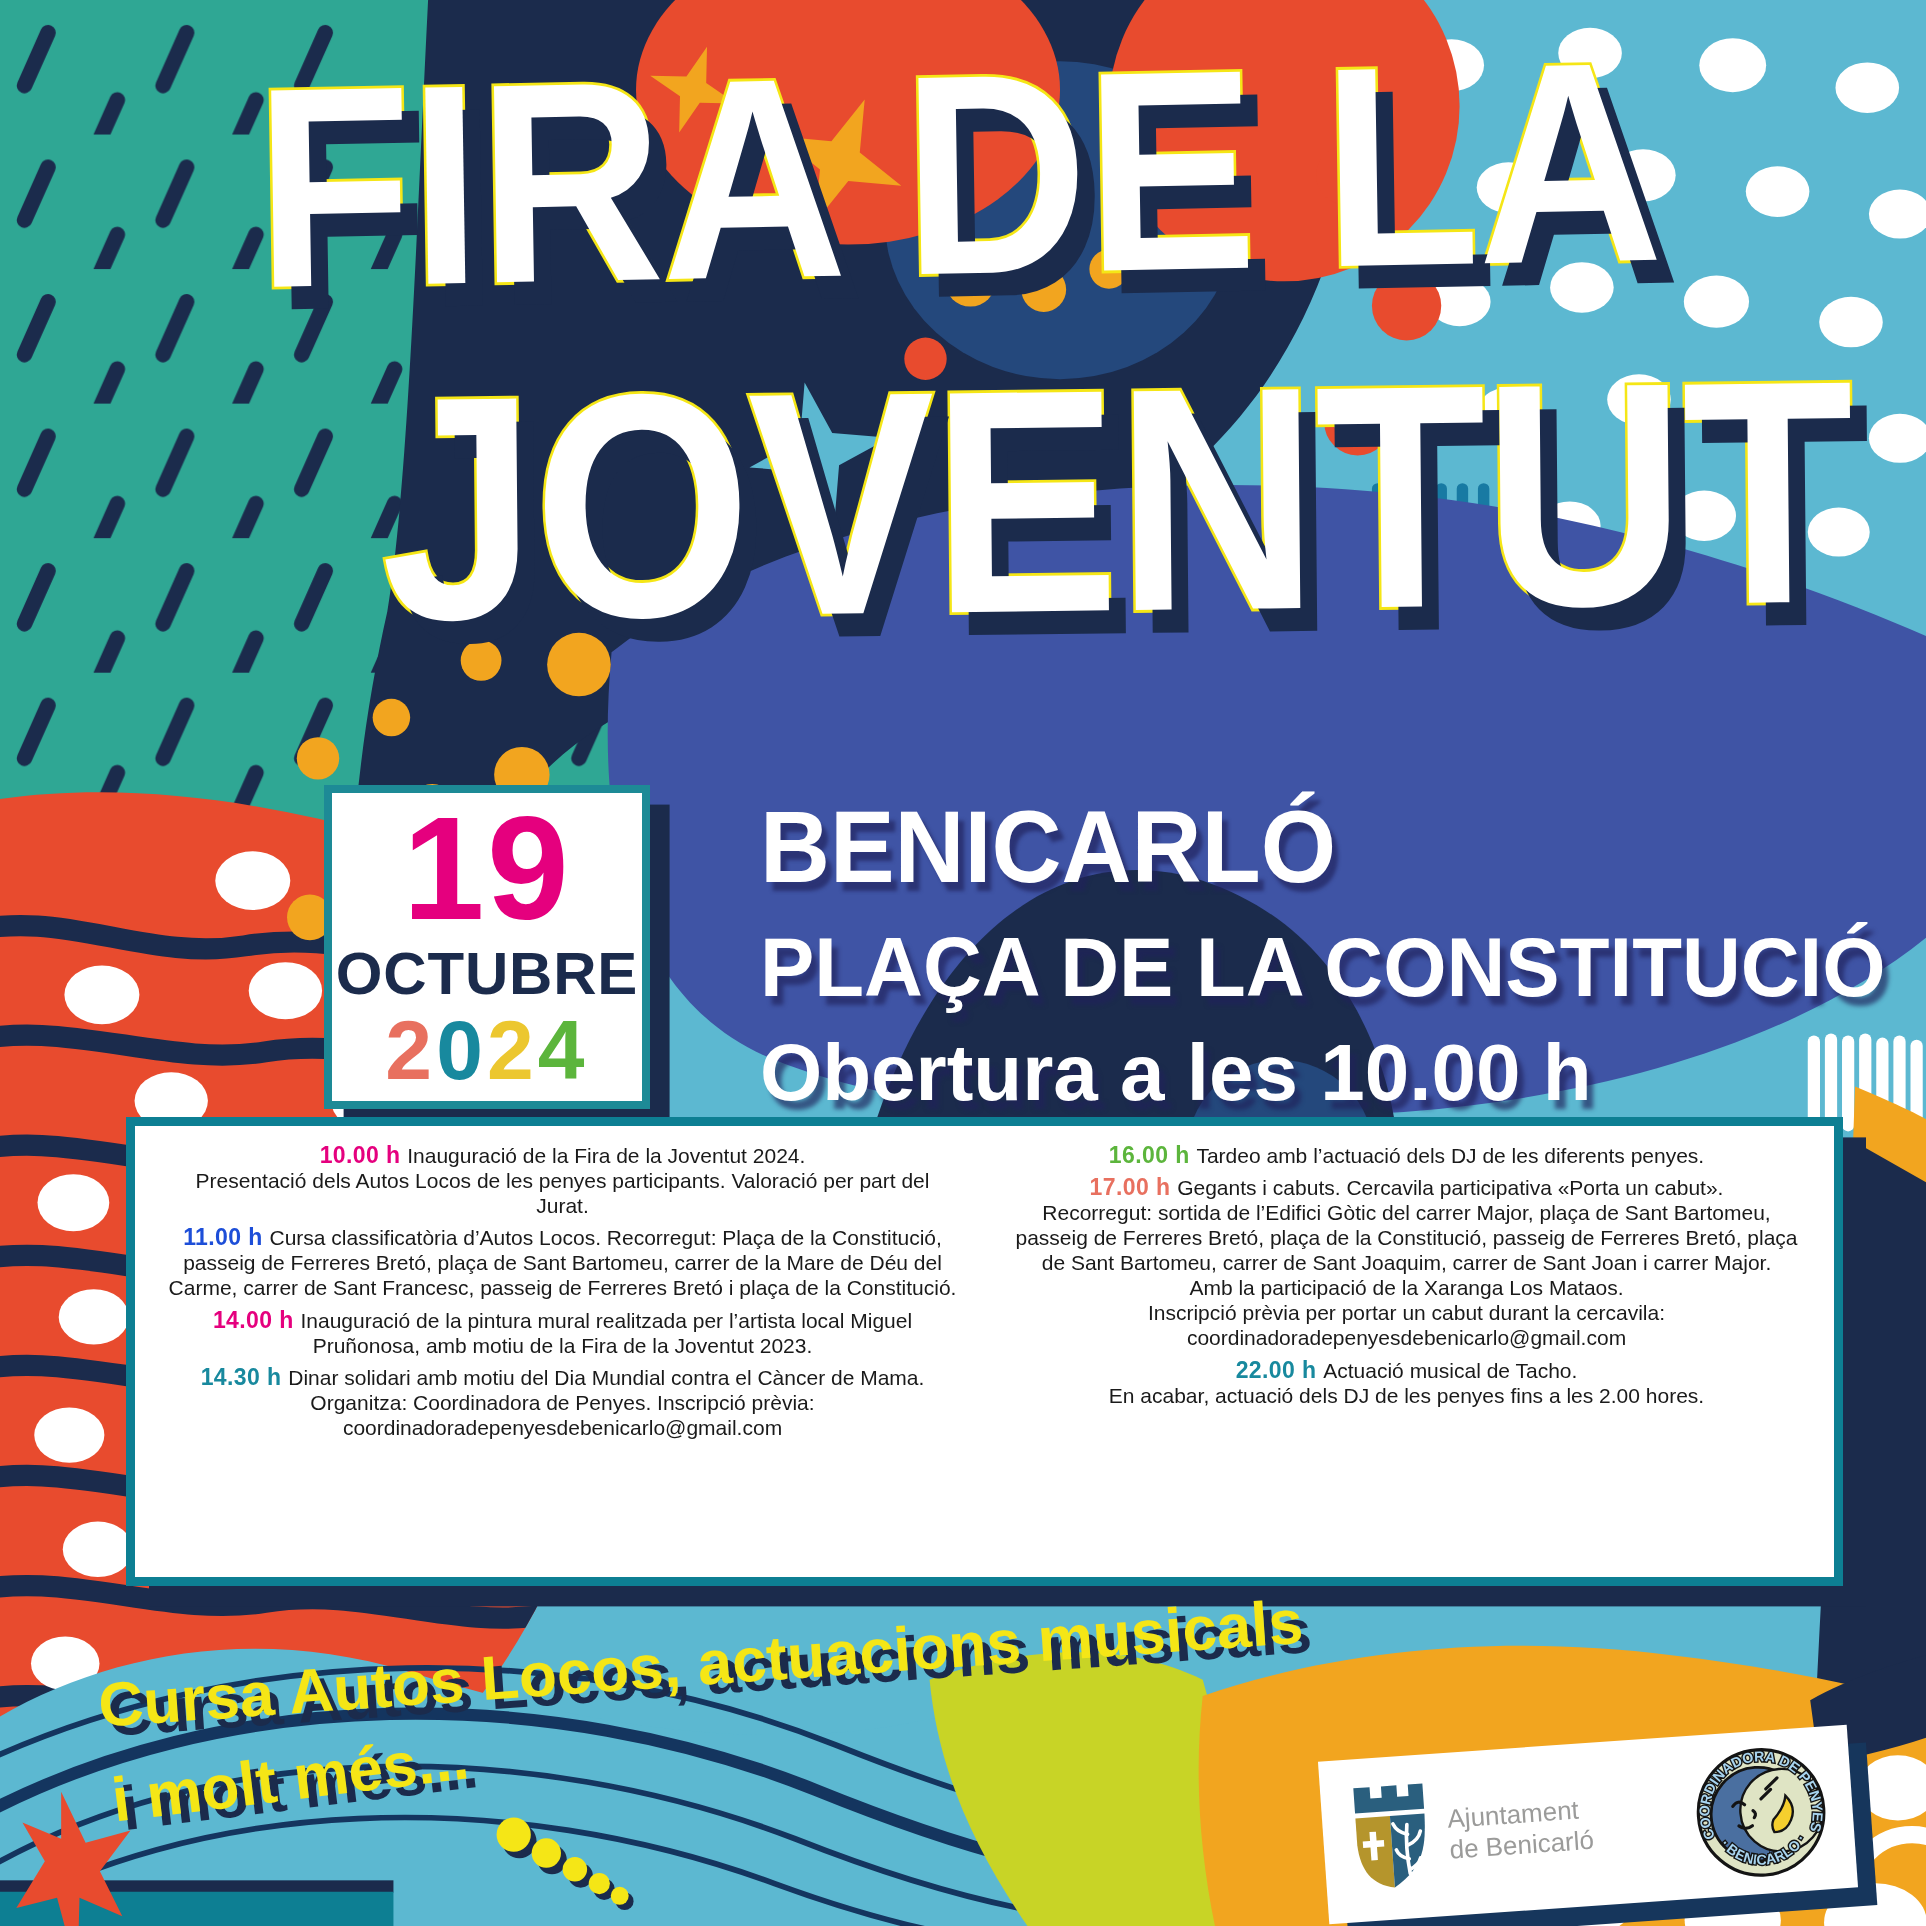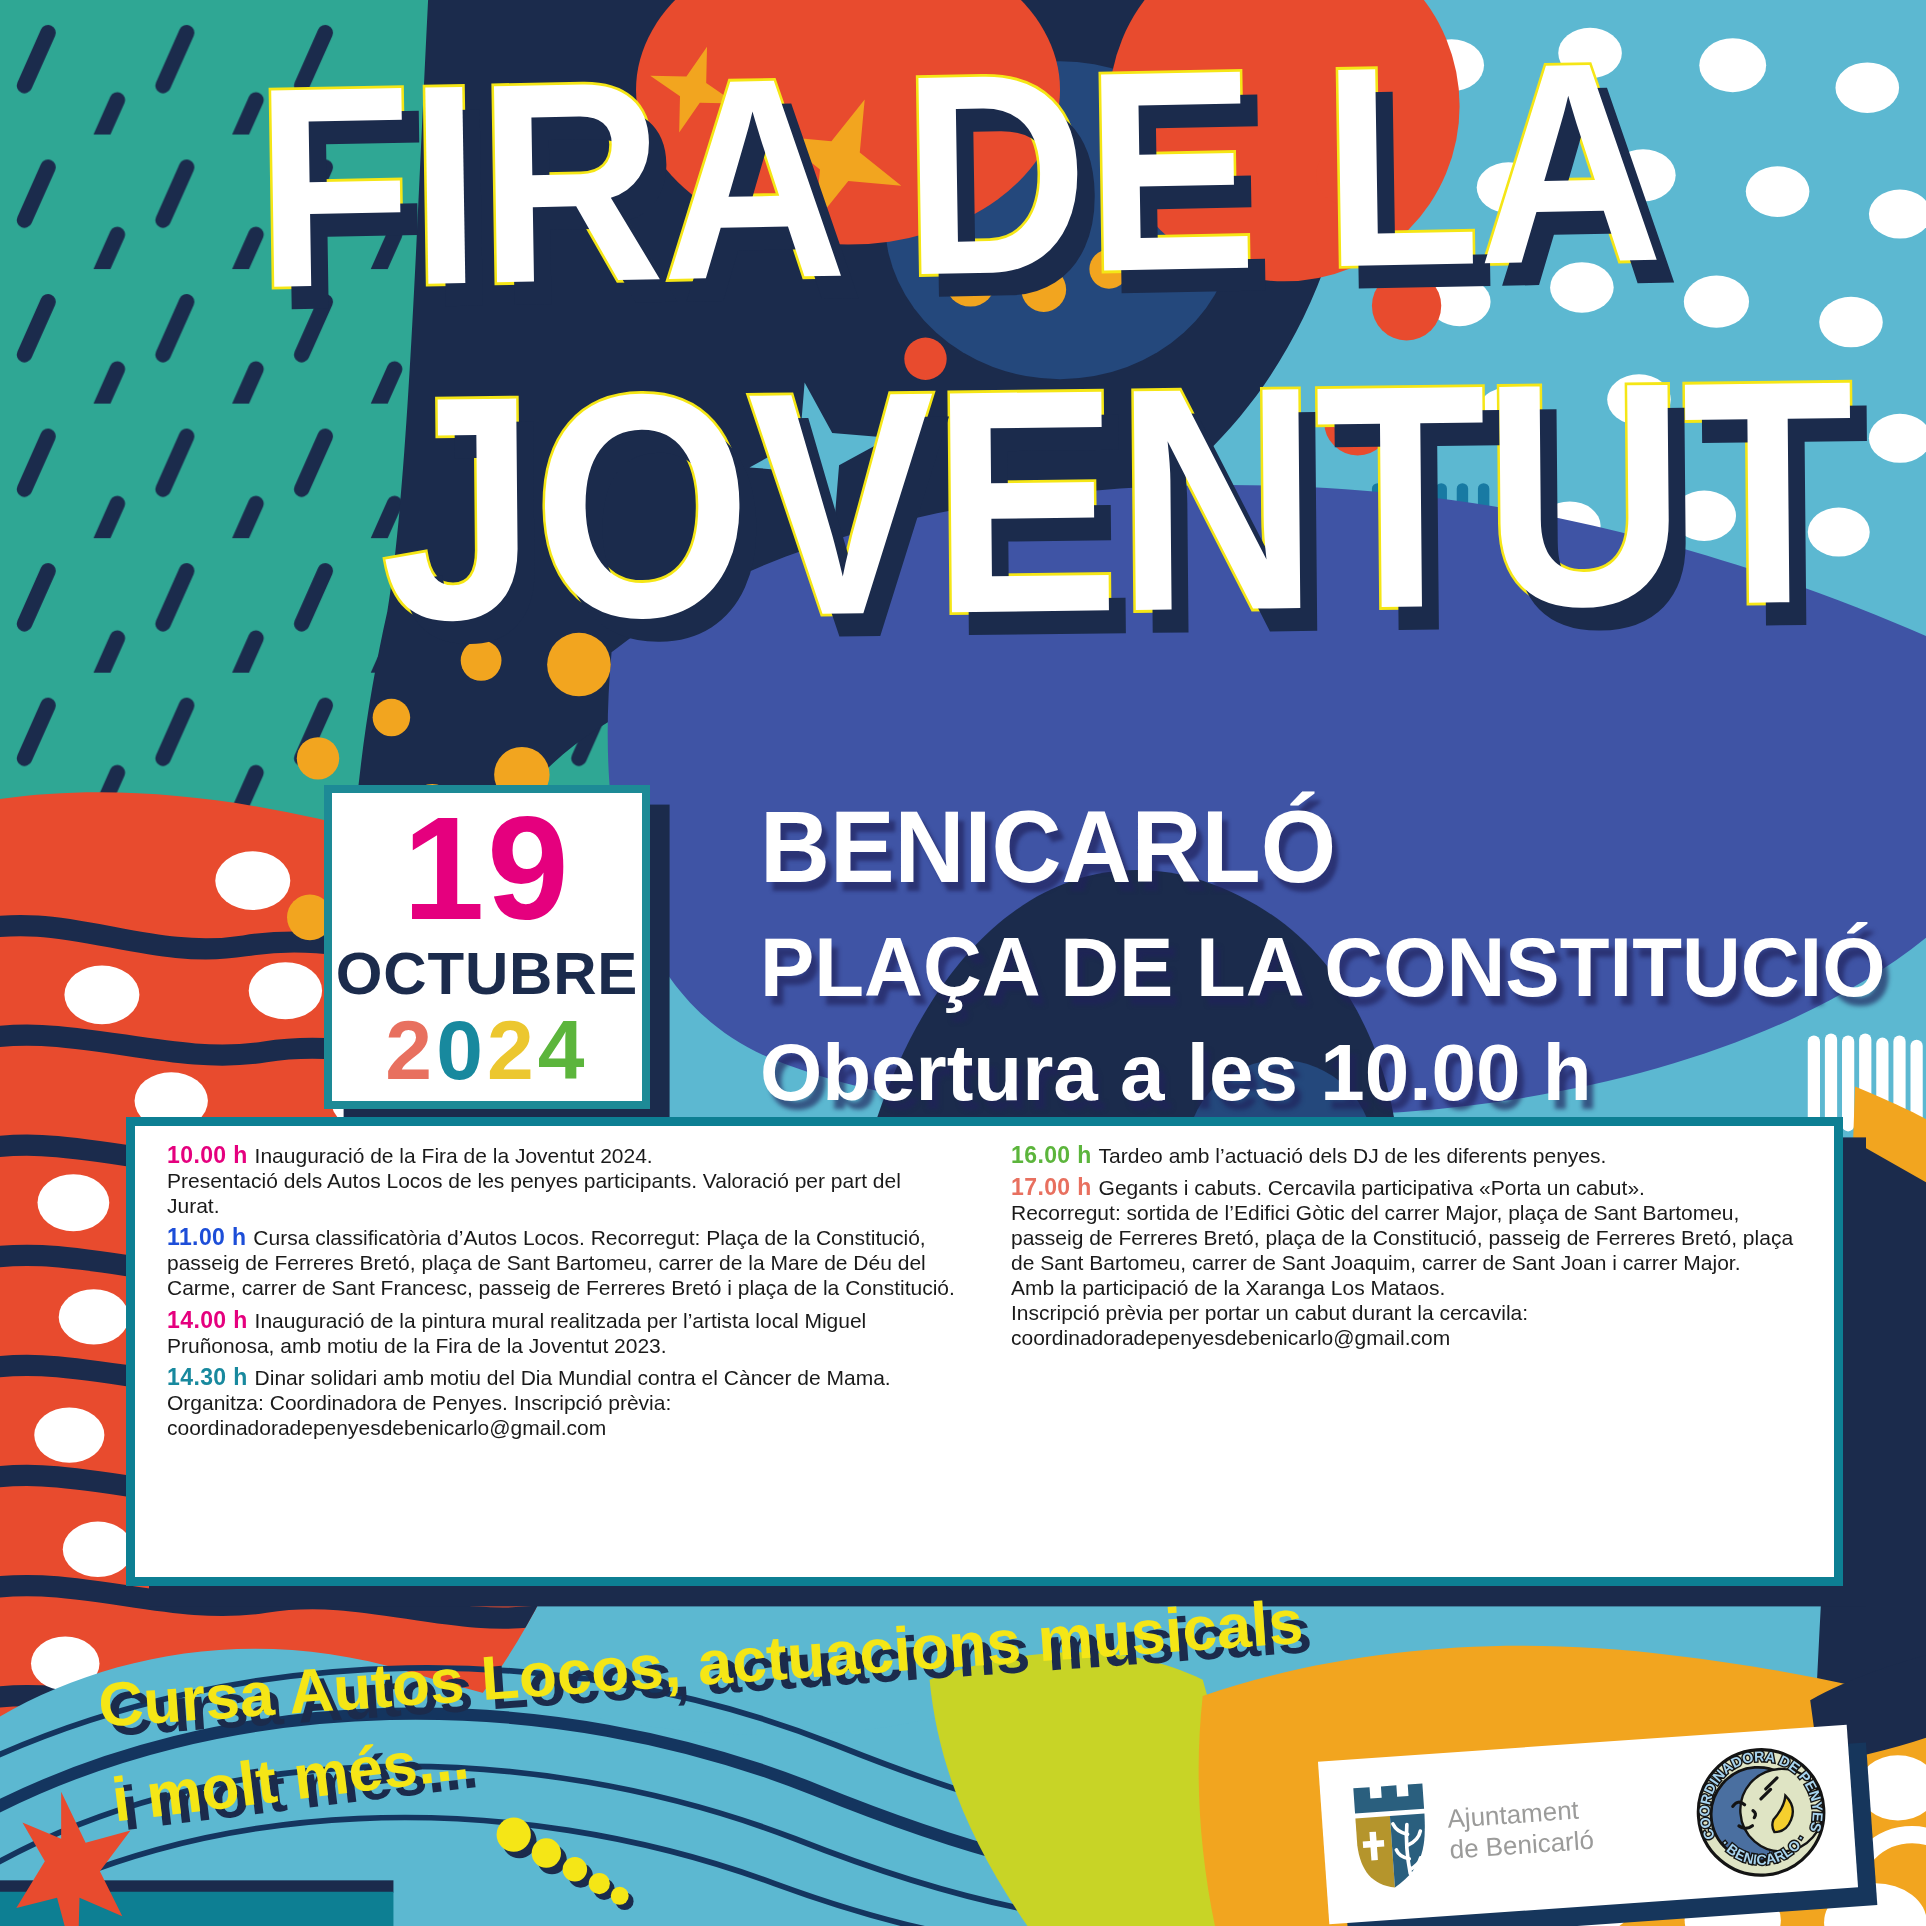--- a/index.html
+++ b/index.html
@@ -35,21 +35,21 @@
   .date-month{font-size:60px;font-weight:800;color:#1b2b4c;line-height:1.05;letter-spacing:0.8px;margin-top:7.3px;}
   .date-year{font-size:84px;font-weight:700;line-height:1;margin-top:3.3px;letter-spacing:4.1px;}
 
   
   .panel{
     position:absolute;left:126px;top:1117px;width:1717px;height:469px;background:#fff;
     border:9.8px solid #0d7f93;box-shadow:23px 20.4px 0 #1b2b4c;
     padding:17px 32px;display:flex;gap:53px;color:#1a1a1a;
   }
   .col{width:50%;}
-  .entry{margin:0 0 7.3px 0;font-size:21px;line-height:25px;}
+  .entry{margin:0 0 7.3px 0;font-size:21px;line-height:25px;text-align:center;}
   .entry .time{font-weight:800;font-size:23px;letter-spacing:0.4px;}
   .entry .etext{white-space:pre-line;}
 
   
   .tagline{
     position:absolute;color:#f5e616;font-weight:800;white-space:nowrap;
     text-shadow:8.2px 9.8px 0 #1b2b4c;
   }
   .tag-1{left:96px;top:1670px;font-size:62px;transform:rotate(-4deg);transform-origin:left top;}
   .tag-2{left:108px;top:1765px;font-size:62px;transform:rotate(-7deg);transform-origin:left top;}
@@ -270,20 +270,22 @@
         <p class="entry"><span class="time" style="color: rgb(24, 137, 158);">14.30 h </span><span class="etext">Dinar solidari amb motiu del Dia Mundial contra el Càncer de Mama. Organitza: Coordinadora de Penyes. Inscripció prèvia:
 coordinadoradepenyesdebenicarlo@gmail.com</span></p>
       </div>
     <div class="col" id="col-right">
         <p class="entry"><span class="time" style="color: rgb(92, 181, 60);">16.00 h </span><span class="etext">Tardeo amb l’actuació dels DJ de les diferents penyes.</span></p>
         <p class="entry"><span class="time" style="color: rgb(232, 112, 95);">17.00 h </span><span class="etext">Gegants i cabuts. Cercavila participativa «Porta un cabut».
 Recorregut: sortida de l’Edifici Gòtic del carrer Major, plaça de Sant Bartomeu, passeig de Ferreres Bretó, plaça de la Constitució, passeig de Ferreres Bretó, plaça de Sant Bartomeu, carrer de Sant Joaquim, carrer de Sant Joan i carrer Major.
 Amb la participació de la Xaranga Los Mataos.
 Inscripció prèvia per portar un cabut durant la cercavila:
 coordinadoradepenyesdebenicarlo@gmail.com</span></p>
+        <p class="entry"><span class="time" style="color: rgb(24, 137, 158);">22.00 h </span><span class="etext">Actuació musical de Tacho.
+En acabar, actuació dels DJ de les penyes fins a les 2.00 hores.</span></p>
       </div>
   </div>
 
   <div class="tagline tag-1">Cursa Autos Locos, actuacions musicals</div>
   <div class="tagline tag-2">i molt més...</div>
 
   <div class="logobox">
     <div class="aj">
       <svg width="86" height="114" viewBox="0 0 190 280">
         <path d="M10,10 h40 v28 h28 v-28 h38 v28 h28 v-28 h36 v62 h-170 z" fill="#2a5f7e"></path>

